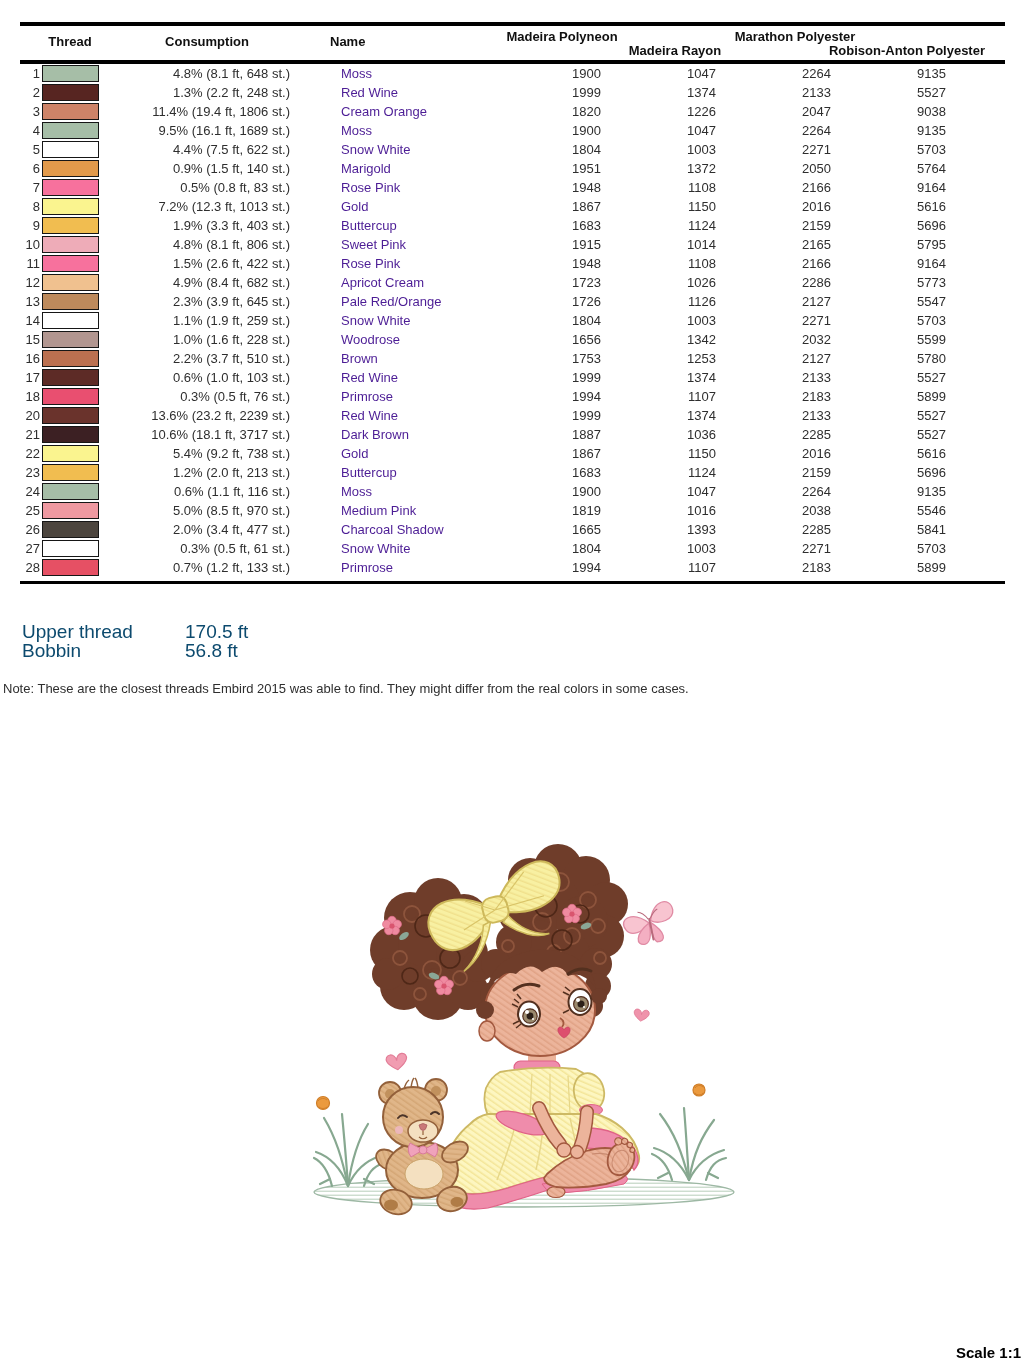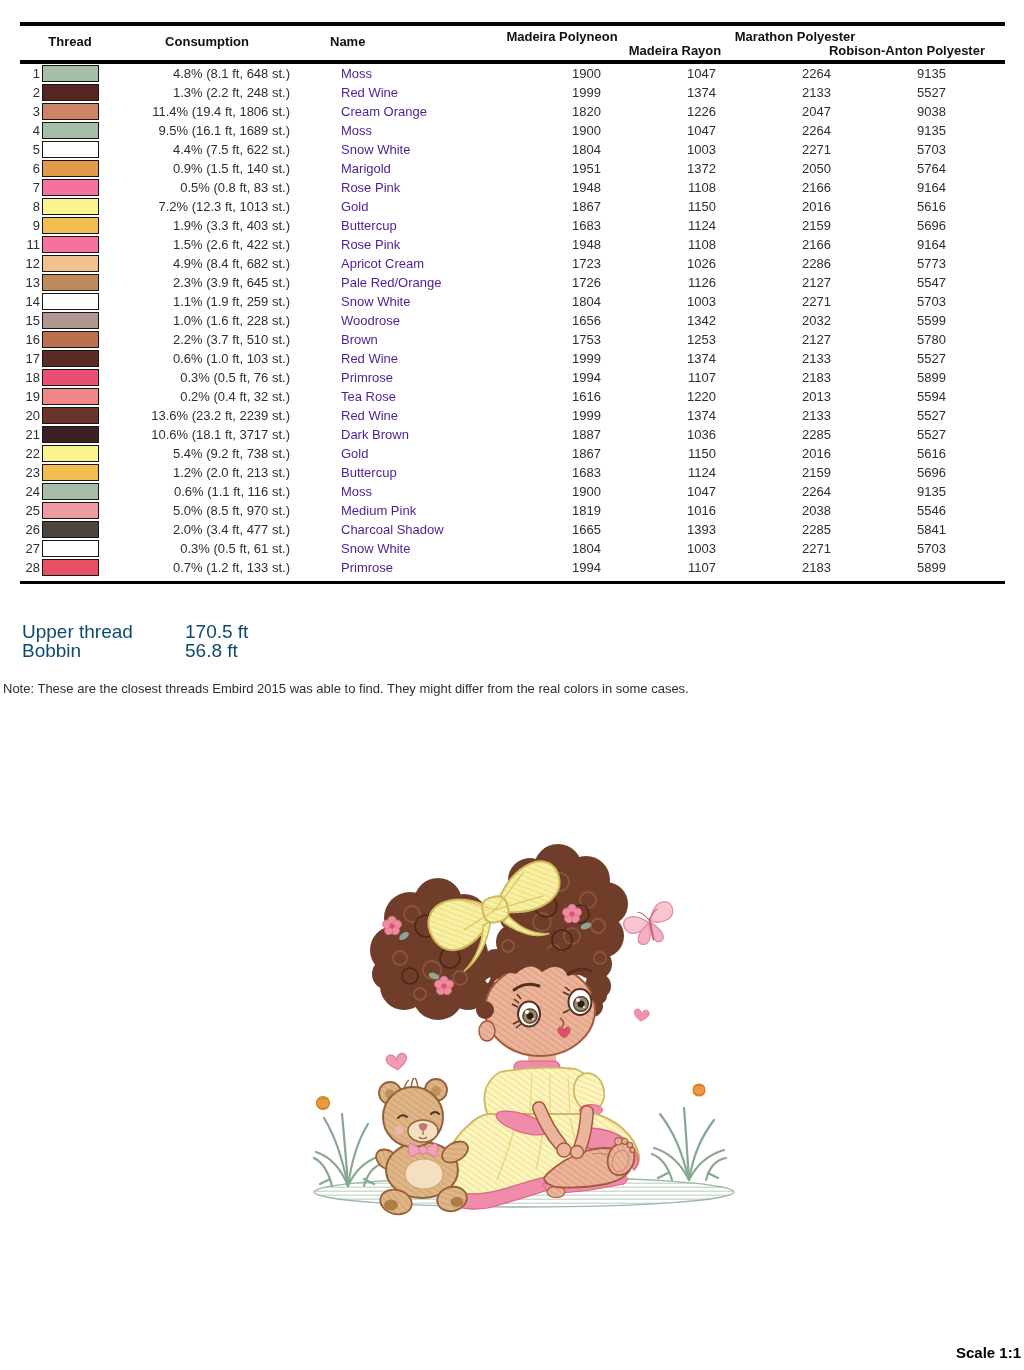--- a/index.html
+++ b/index.html
@@ -148,20 +148,30 @@
       <span class="c-num">9</span>
       <span class="c-swatch" style="background: rgb(241, 189, 80);"></span>
       <span class="c-cons">1.9% (3.3 ft, 403 st.)</span>
       <span class="c-name">Buttercup</span>
       <span class="c-v1">1683</span>
       <span class="c-v2">1124</span>
       <span class="c-v3">2159</span>
       <span class="c-v4">5696</span>
     </div>
 
+    <div class="row">
+      <span class="c-num">10</span>
+      <span class="c-swatch" style="background: rgb(238, 172, 184);"></span>
+      <span class="c-cons">4.8% (8.1 ft, 806 st.)</span>
+      <span class="c-name">Sweet Pink</span>
+      <span class="c-v1">1915</span>
+      <span class="c-v2">1014</span>
+      <span class="c-v3">2165</span>
+      <span class="c-v4">5795</span>
+    </div>
 
     <div class="row">
       <span class="c-num">11</span>
       <span class="c-swatch" style="background: rgb(247, 113, 157);"></span>
       <span class="c-cons">1.5% (2.6 ft, 422 st.)</span>
       <span class="c-name">Rose Pink</span>
       <span class="c-v1">1948</span>
       <span class="c-v2">1108</span>
       <span class="c-v3">2166</span>
       <span class="c-v4">9164</span>
@@ -237,30 +247,20 @@
       <span class="c-num">18</span>
       <span class="c-swatch" style="background: rgb(233, 79, 112);"></span>
       <span class="c-cons">0.3% (0.5 ft, 76 st.)</span>
       <span class="c-name">Primrose</span>
       <span class="c-v1">1994</span>
       <span class="c-v2">1107</span>
       <span class="c-v3">2183</span>
       <span class="c-v4">5899</span>
     </div>
 
-    <div class="row">
-      <span class="c-num">19</span>
-      <span class="c-swatch" style="background: rgb(240, 135, 135);"></span>
-      <span class="c-cons">0.2% (0.4 ft, 32 st.)</span>
-      <span class="c-name">Tea Rose</span>
-      <span class="c-v1">1616</span>
-      <span class="c-v2">1220</span>
-      <span class="c-v3">2013</span>
-      <span class="c-v4">5594</span>
-    </div>
 
     <div class="row">
       <span class="c-num">20</span>
       <span class="c-swatch" style="background: rgb(106, 51, 44);"></span>
       <span class="c-cons">13.6% (23.2 ft, 2239 st.)</span>
       <span class="c-name">Red Wine</span>
       <span class="c-v1">1999</span>
       <span class="c-v2">1374</span>
       <span class="c-v3">2133</span>
       <span class="c-v4">5527</span>

